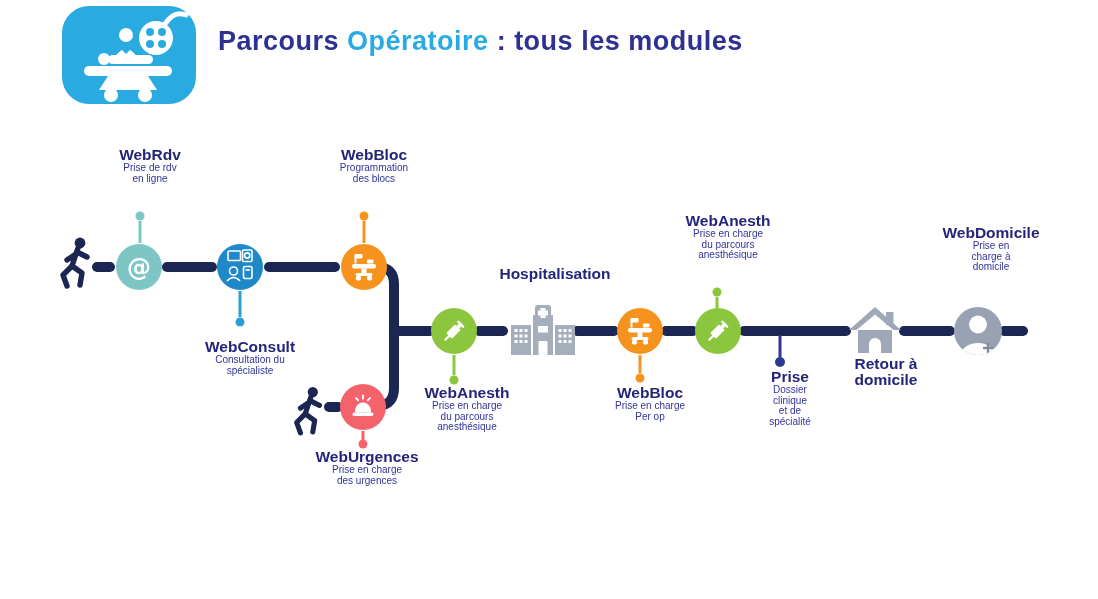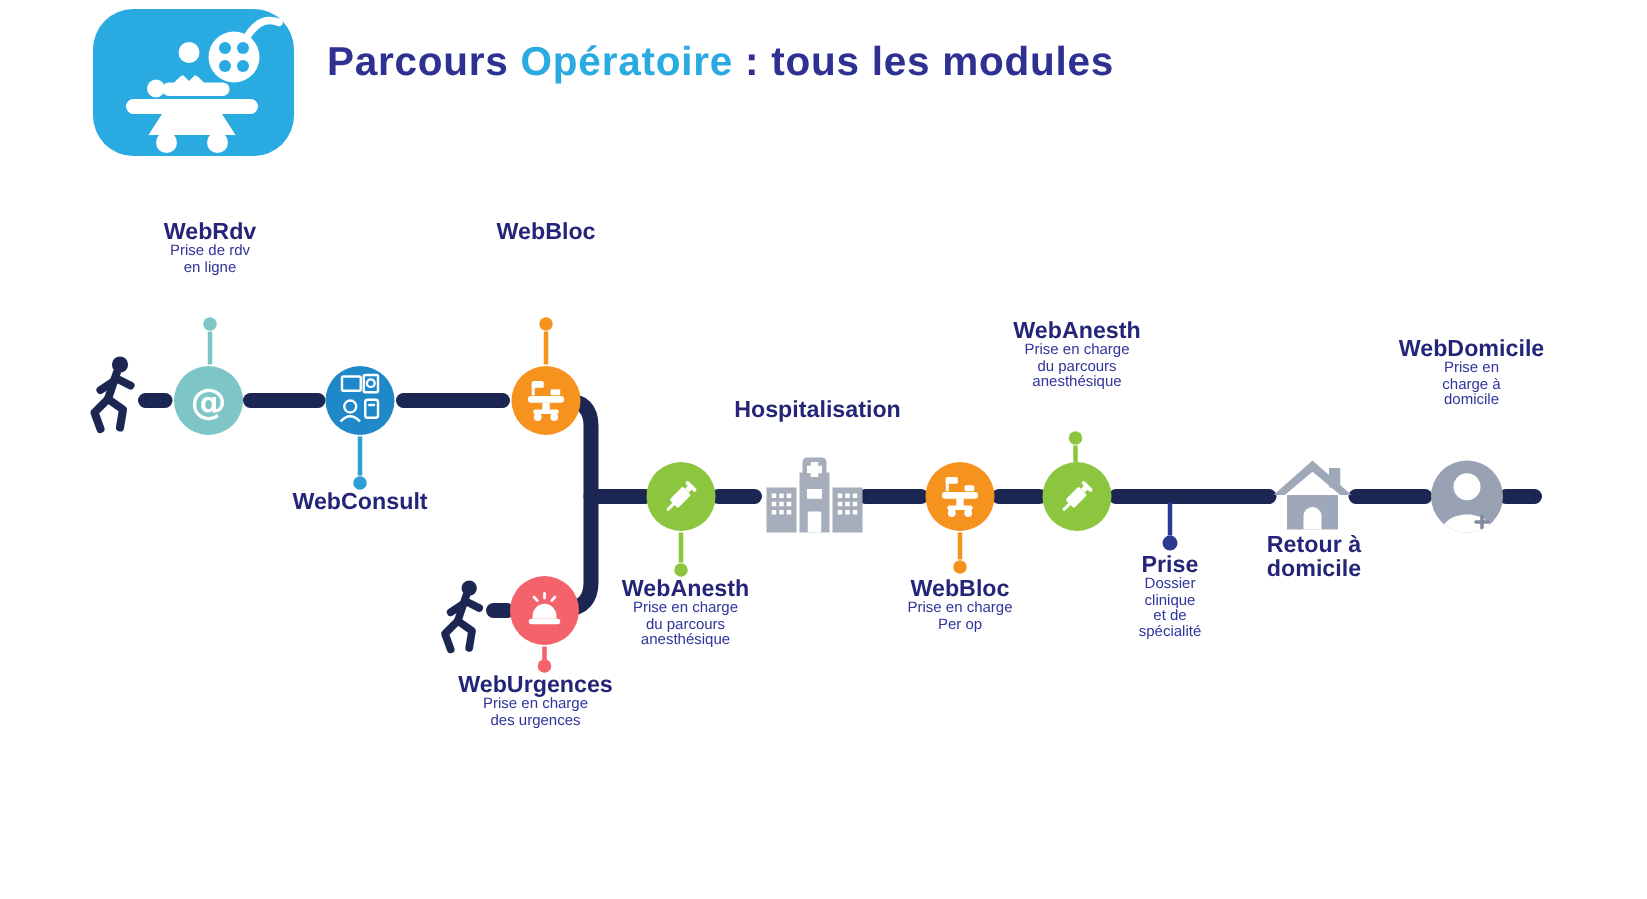--- a/index.html
+++ b/index.html
@@ -3,21 +3,21 @@
 <meta charset="utf-8">
 <style>
   html,body{margin:0;padding:0;background:#fff;}
   .canvas{position:relative;width:1098px;height:599px;background:#fff;overflow:hidden;
           font-family:"Liberation Sans",sans-serif;}
   .header{position:absolute;left:0;top:0;width:1098px;height:115px;}
   .logo{position:absolute;left:62px;top:6px;}
   .title{position:absolute;left:218px;top:26px;font-size:27px;font-weight:600;
          letter-spacing:.5px;color:#2E3192;white-space:nowrap;}
   .title .accent{color:#29ABE2;}
-  .mod-label{position:absolute;transform:translateX(-50%);text-align:center;white-space:nowrap;}
+  .mod-label{position:absolute;transform:translateX(-50%);text-align:center;white-space:nowrap;margin-left:10px;}
   .mod-name{color:#242578;font-weight:bold;font-size:15.5px;line-height:1.06;}
   .mod-desc{color:#31349B;font-size:10px;line-height:1.05;}
   svg{display:block;}
   .diagram-svg{position:absolute;left:0;top:0;}
 </style>
 </head>
 <body>
 
 <div class="canvas">
 
@@ -231,24 +231,26 @@
     </g>
   </svg>
 
   <div class="mod-label" style="left:140px;top:147px">
     <div class="mod-name">WebRdv</div>
     <div class="mod-desc"><span>Prise de rdv</span><br><span>en ligne</span></div>
   </div>
 
   <div class="mod-label" style="left:364px;top:147px">
     <div class="mod-name">WebBloc</div>
-  </div>
-
-  <div class="mod-label" style="left:240px;top:327px">
+    <div class="mod-desc"><span>Programmation</span><br><span>des blocs</span></div>
+  </div>
+
+  <div class="mod-label" style="left:240px;top:339px">
     <div class="mod-name">WebConsult</div>
+    <div class="mod-desc"><span>Consultation du</span><br><span>spécialiste</span></div>
   </div>
 
   <div class="mod-label" style="left:357px;top:449px">
     <div class="mod-name">WebUrgences</div>
     <div class="mod-desc"><span>Prise en charge</span><br><span>des urgences</span></div>
   </div>
 
   <div class="mod-label" style="left:457px;top:385px">
     <div class="mod-name">WebAnesth</div>
     <div class="mod-desc"><span>Prise en charge</span><br><span>du parcours</span><br><span>anesthésique</span></div>

